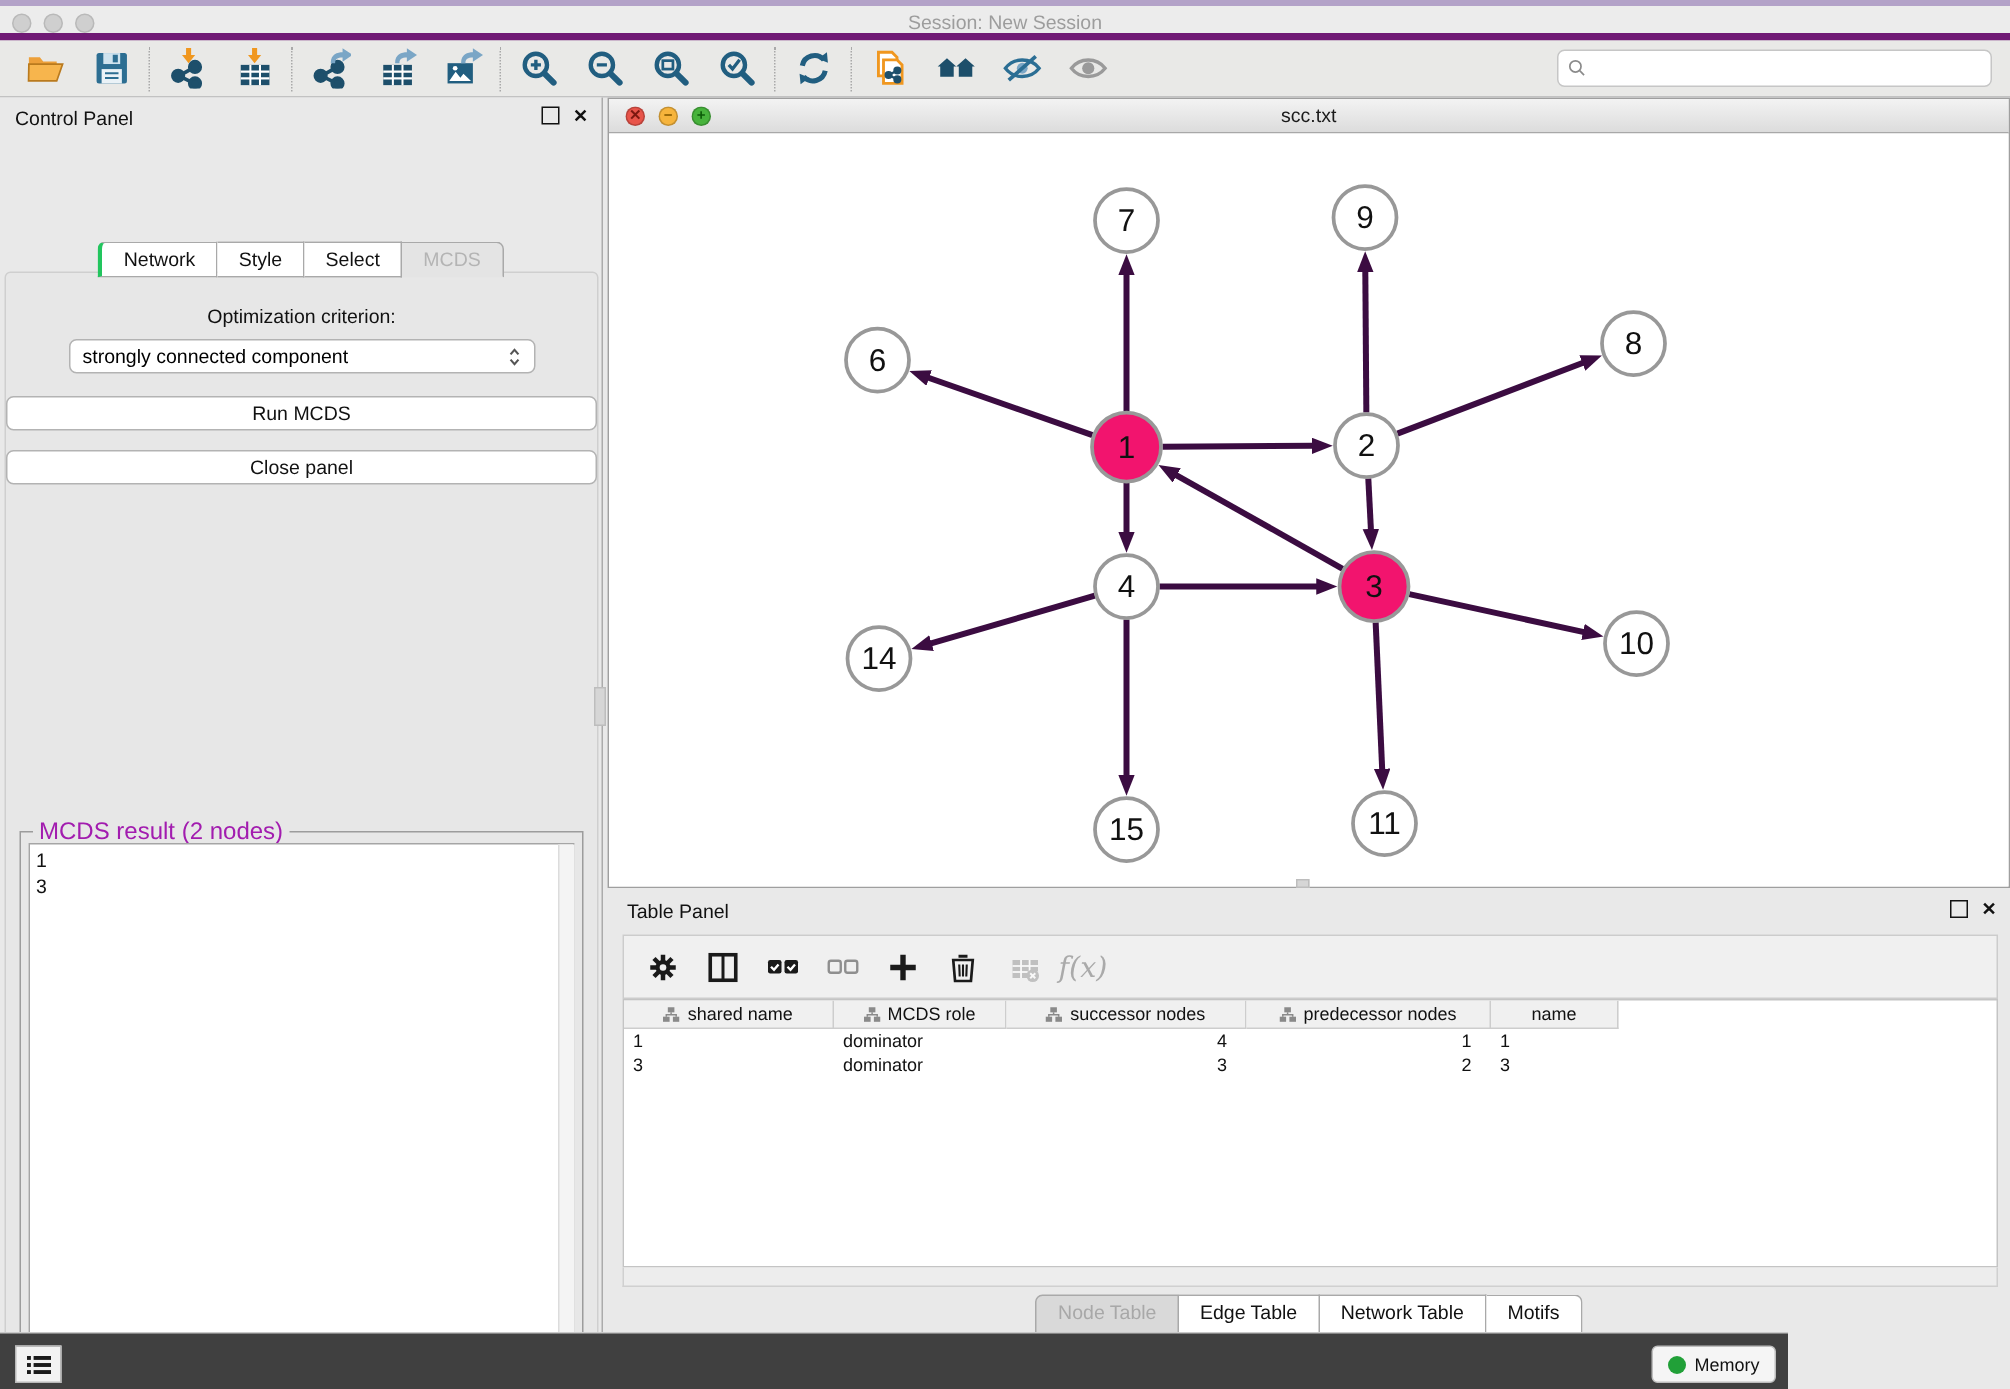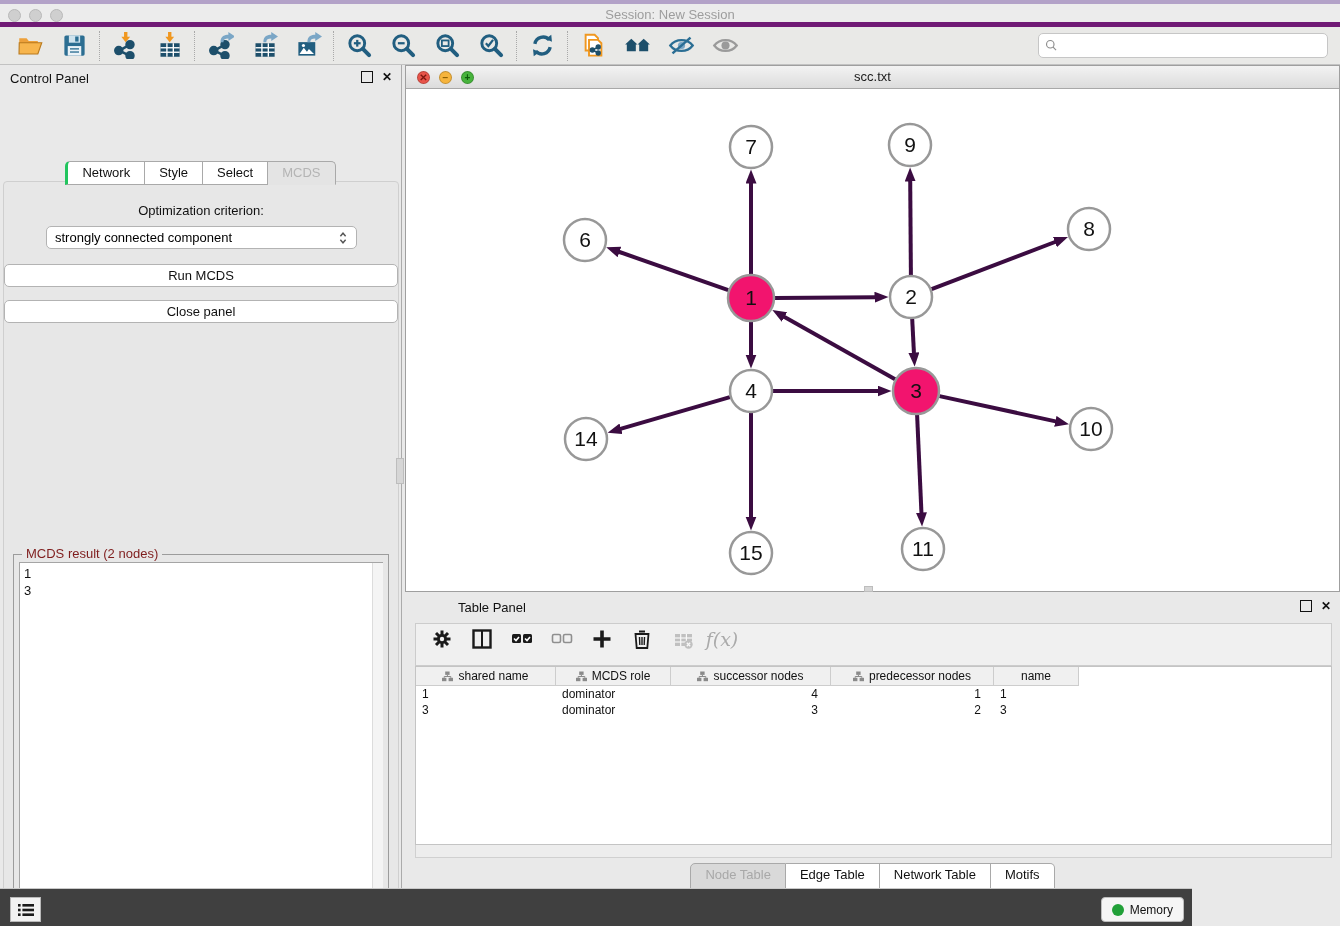--- a/index.html
+++ b/index.html
@@ -41,36 +41,36 @@
   .tab:first-child { border-left:3px solid #22c55e; border-radius:5px 0 0 0; }
   .tab.active { background:#e4e4e4; color:#b4b4b4; border-radius:0 5px 0 0; border-bottom-color:#e4e4e4; }
   .cp-body { position:absolute; left:3px; top:116px; width:396px; height:762px; background:#e7e7e7; border:1px solid #cfcfcf; border-radius:4px; }
   .opt-label { position:absolute; left:0; width:100%; top:21px; text-align:center; font-size:13px; color:#111; }
   .combo { position:absolute; left:42px; top:44px; width:311px; height:23px; background:#fff; border:1px solid #b3b3b3; border-radius:5px; display:flex; align-items:center; padding:0 8px; font-size:13px; }
   .combo .val { flex:1; }
   .combo svg { width:10px; height:14px; }
   .btn-row { position:absolute; left:0; width:100%; top:82px; display:flex; justify-content:center; gap:13px;flex-direction:column; }
   .pushbtn { background:#fff; border:1px solid #b3b3b3; border-radius:5px; font-size:13px; padding:3px 18px; color:#111; }
   .mcds-box { position:absolute; left:9px; top:372px; width:376px; height:378px; border:1px solid #9c9c9c; background:#e7e7e7; }
-  .mcds-box .legend { position:absolute; left:8px; top:-9px; background:#e7e7e7; padding:0 4px; font-size:13px; color:#7f1d1d; }
+  .mcds-box .legend { position:absolute; left:8px; top:-9px; background:#e7e7e7; padding:0 4px; font-size:16px; color:#a21caf; }
   .mcds-text { position:absolute; left:5px; top:7px; right:5px; bottom:5px; background:#fff; border:1px solid #a5a5a5; font-size:13px; line-height:17px; padding:2px 4px; color:#111; overflow:hidden; }
   .mcds-scroll { position:absolute; right:5px; top:8px; width:11px; bottom:6px; background:#f4f4f4; border-left:1px solid #dcdcdc; }
 
   
   .network-window { position:absolute; left:405px; top:65px; width:935px; height:527px; background:#fff; border:1px solid #9f9f9f; }
   .nw-titlebar { position:absolute; left:0; top:0; right:0; height:23px; background:linear-gradient(#f3f3f3,#dcdcdc); border-bottom:1px solid #a8a8a8; }
   .nw-title { position:absolute; left:0; right:0; top:3px; text-align:center; font-size:13px; color:#1a1a1a; }
   .nw-canvas { position:absolute; left:0; top:23px; right:0; bottom:0; background:#fff; }
   .split-dot { position:absolute; background:#d6d6d6; border:1px solid #bdbdbd; }
 
   
   .table-panel { position:absolute; left:405px; top:595px; width:935px; height:293px; background:#e9e9e9; }
-  .tp-head { position:absolute; left:13px; top:5px; font-size:13px; color:#111;margin-left:40px; }
+  .tp-head { position:absolute; left:13px; top:5px; font-size:13px; color:#111; }
   .tp-toolbar { position:absolute; left:10px; top:28px; right:8px; height:43px; background:#f0f0f0; border:1px solid #cccccc; display:flex; align-items:center; padding-left:8px; gap:4px; }
-  .tp-btn { width:36px; height:34px; display:flex; align-items:flex-start; justify-content:center; }
+  .tp-btn { width:36px; height:34px; display:flex; align-items:center; justify-content:center; }
   .tp-btn svg { width:22px; height:22px; }
   .fx { font-family:"DejaVu Serif", serif; font-style:italic; font-size:19px; color:#aaaaaa; }
   .tbl-wrap { position:absolute; left:10px; top:71px; right:8px; height:179px; background:#fff; border:1px solid #c4c4c4; overflow:hidden; }
   .tbl-head { display:flex; height:19px; }
   .th { background:#f0f0f0; border-right:1px solid #cdcdcd; border-bottom:1px solid #cdcdcd; font-size:12px; color:#111; display:flex; align-items:center; justify-content:center; gap:5px; }
   .th svg { width:11px; height:11px; }
   .trow { display:flex; height:16px; }
   .td { font-size:12px; color:#111; padding:1px 6px 0; white-space:nowrap; overflow:hidden; }
   .td.r { text-align:right; padding-right:13px; }
   .tbl-scrollbar { position:absolute; left:10px; right:8px; top:250px; height:13px; background:#ededed; border:1px solid #d0d0d0; border-top:none; }

